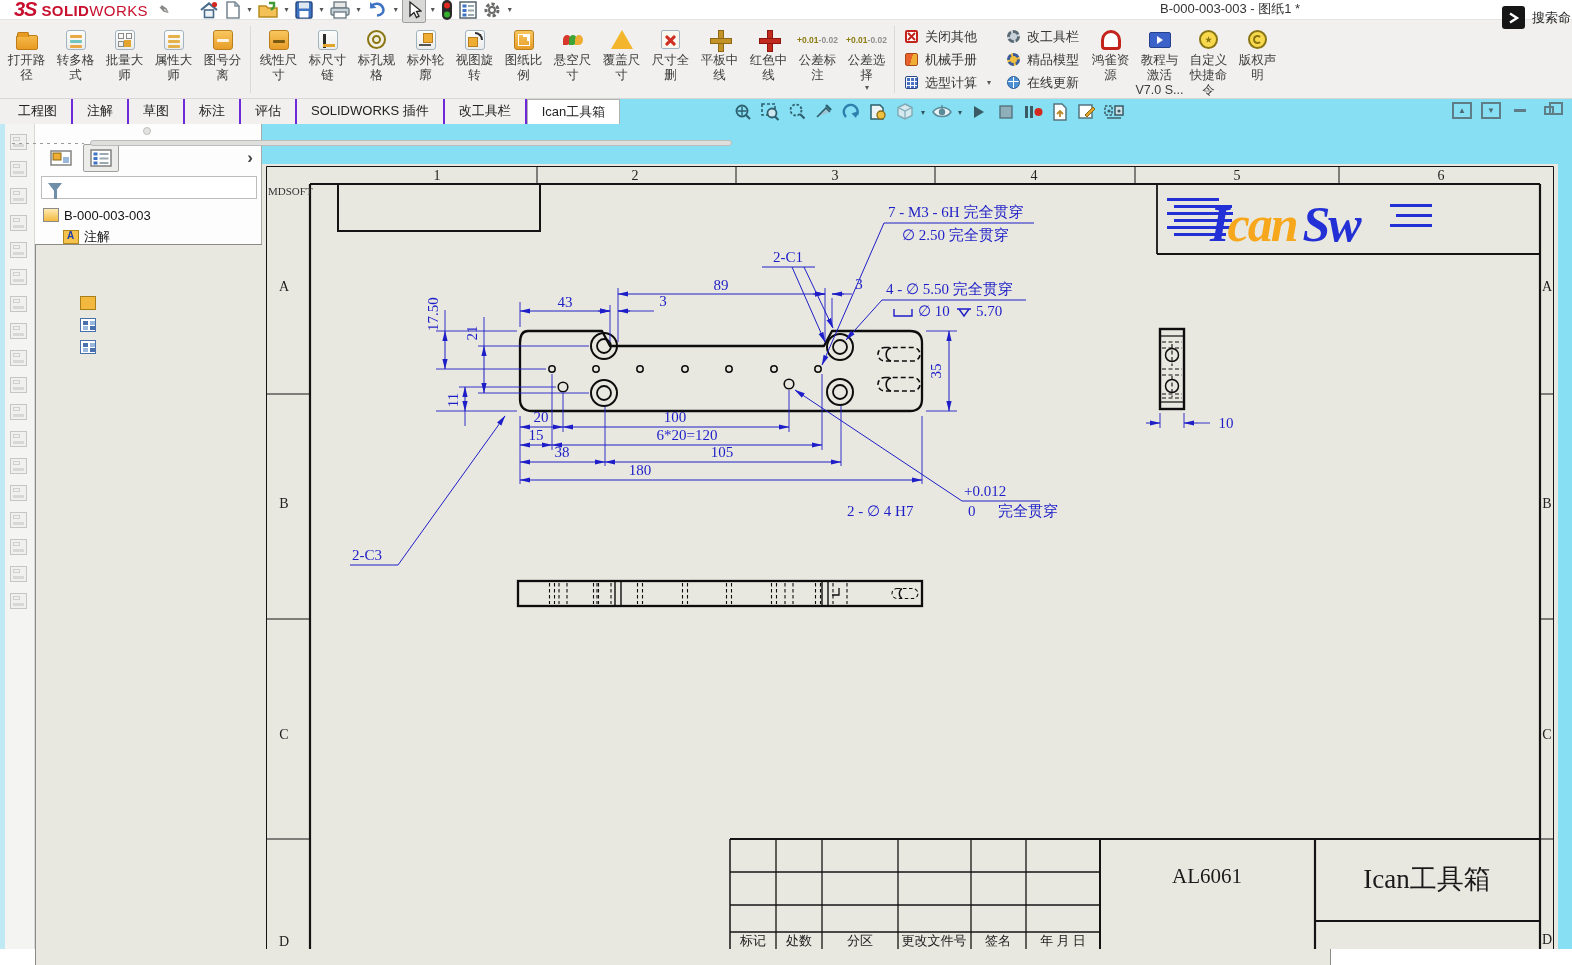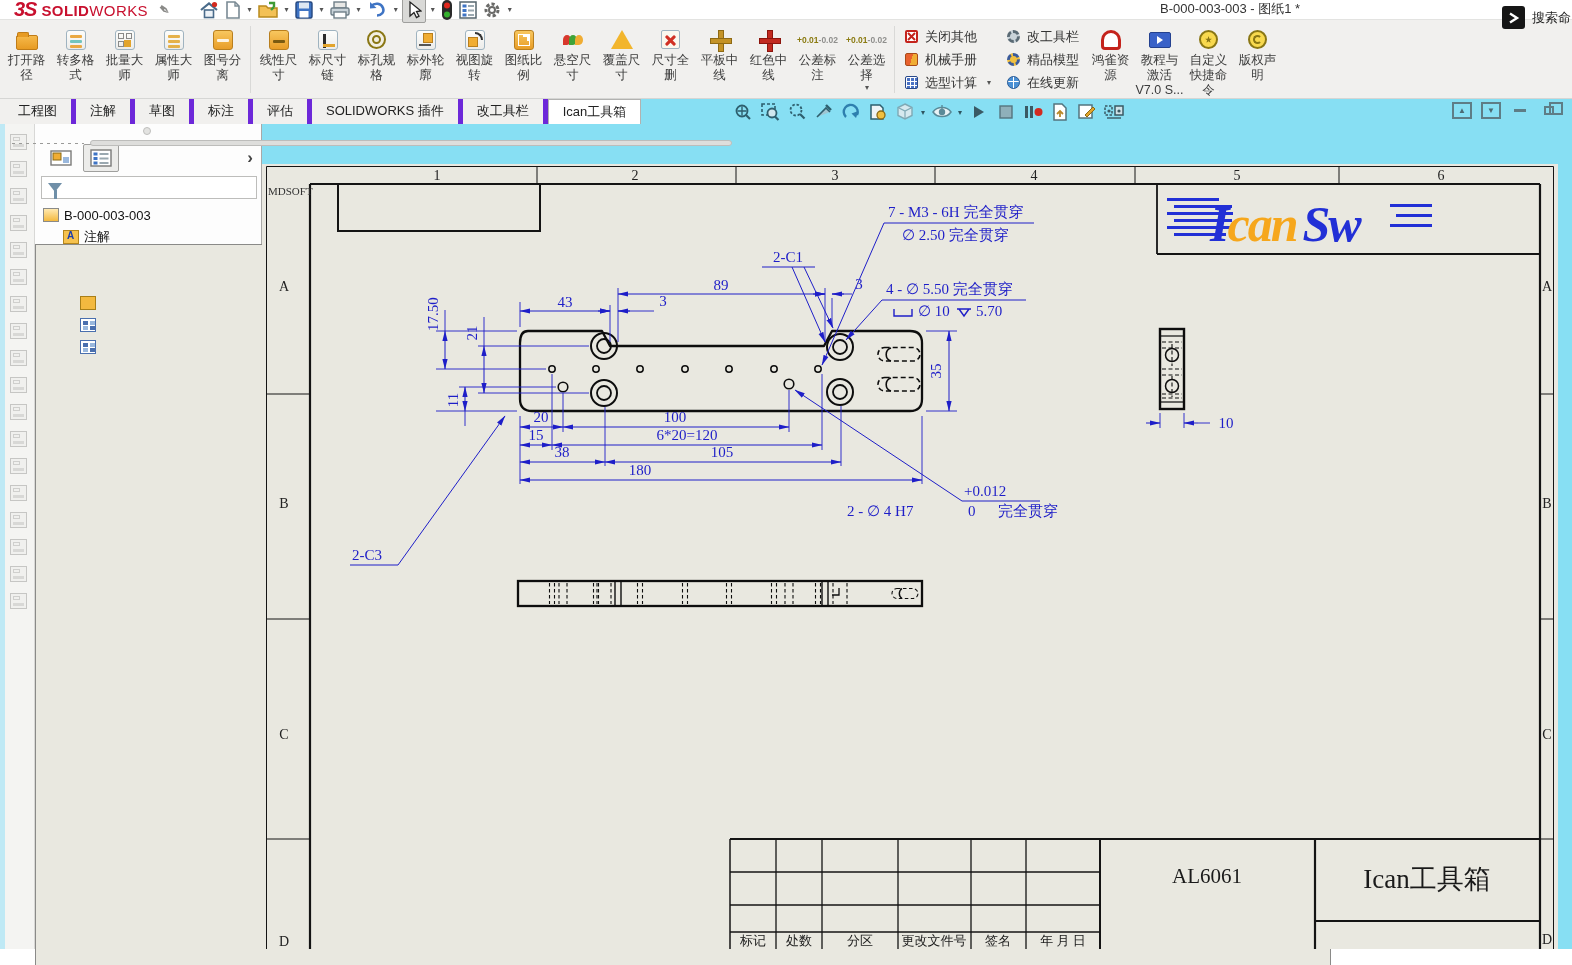--- a/index.html
+++ b/index.html
@@ -49,21 +49,21 @@
   .tolic .tp{color:#8a7a10}.tolic .tm{color:#8f8f8d}
   .mini{width:13px;height:13px;border-radius:2px;flex:none}
   .redsq{width:20px;height:20px;background:#fff;border:2px solid #c4231c;border-radius:4px}
   .bluesq{width:22px;height:16px;background:#3a62c8;border:1px solid #24418f;border-radius:2px;display:flex;align-items:center;justify-content:center;color:#fff;font-size:8px}
   .circg{width:19px;height:19px;border:2px solid #8a7714;border-radius:50%;background:#f8d94e;display:flex;align-items:center;justify-content:center}
   .circc{width:19px;height:19px;border:2px solid #8a7714;border-radius:50%;background:#f3efe2;display:flex;align-items:center;justify-content:center}
   .dot6{width:7px;height:7px;background:#8a7714;border-radius:50%}
   
   .tabrow{position:relative;height:25px;background:#87dff3;display:flex}
   .tabs{display:flex;background:#f1f0ee;padding-left:4px}
-  .tab{font-size:13px;color:#222;line-height:24px;padding:0 14px;border-right:5px solid #6d28d9;white-space:nowrap}
+  .tab{font-size:13px;color:#222;line-height:24px;padding:0 14px;border-right:2px solid #6d28d9;white-space:nowrap}
   .tab.active{background:#fff;border:1px solid #b2b2b0;border-bottom:none;line-height:23px}
   .headsup{position:absolute;left:731px;top:1px;display:flex;align-items:center;gap:4px;height:24px}
   .hu{width:23px;height:22px;display:flex;align-items:center;justify-content:center}
   .hu svg{display:block}
   .hucaret{font-size:8px;color:#2e5560;margin:0 1px}
   .winbtns{position:absolute;left:1452px;top:3px;display:flex;align-items:center;gap:9px}
   .wb{width:20px;height:17px;display:flex;align-items:center;justify-content:center}
   .wb.boxed{border:2px solid #5e7d86;background:transparent}
   .wb .tri{font-size:8px;color:#4c6b74;line-height:8px}
   .wb .minbar{width:12px;height:3px;background:#5e7d86}

